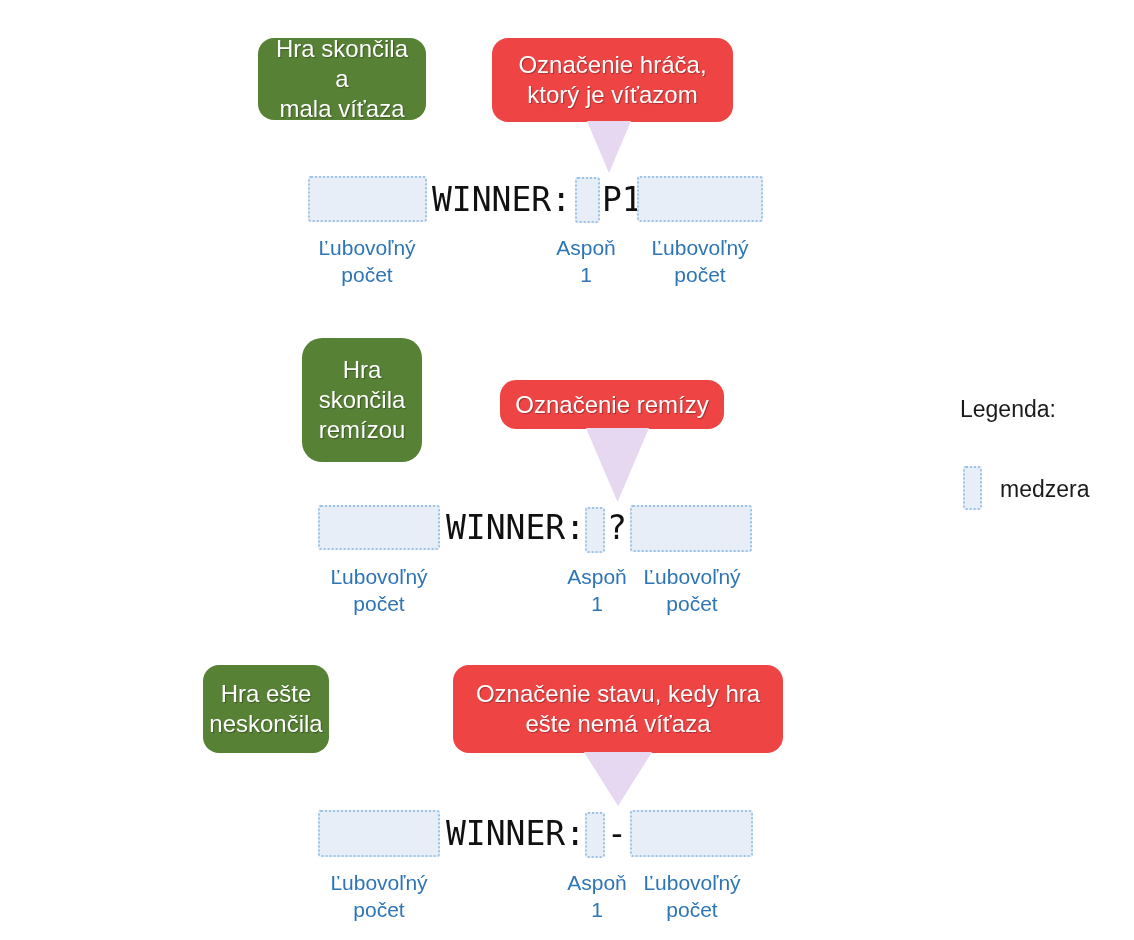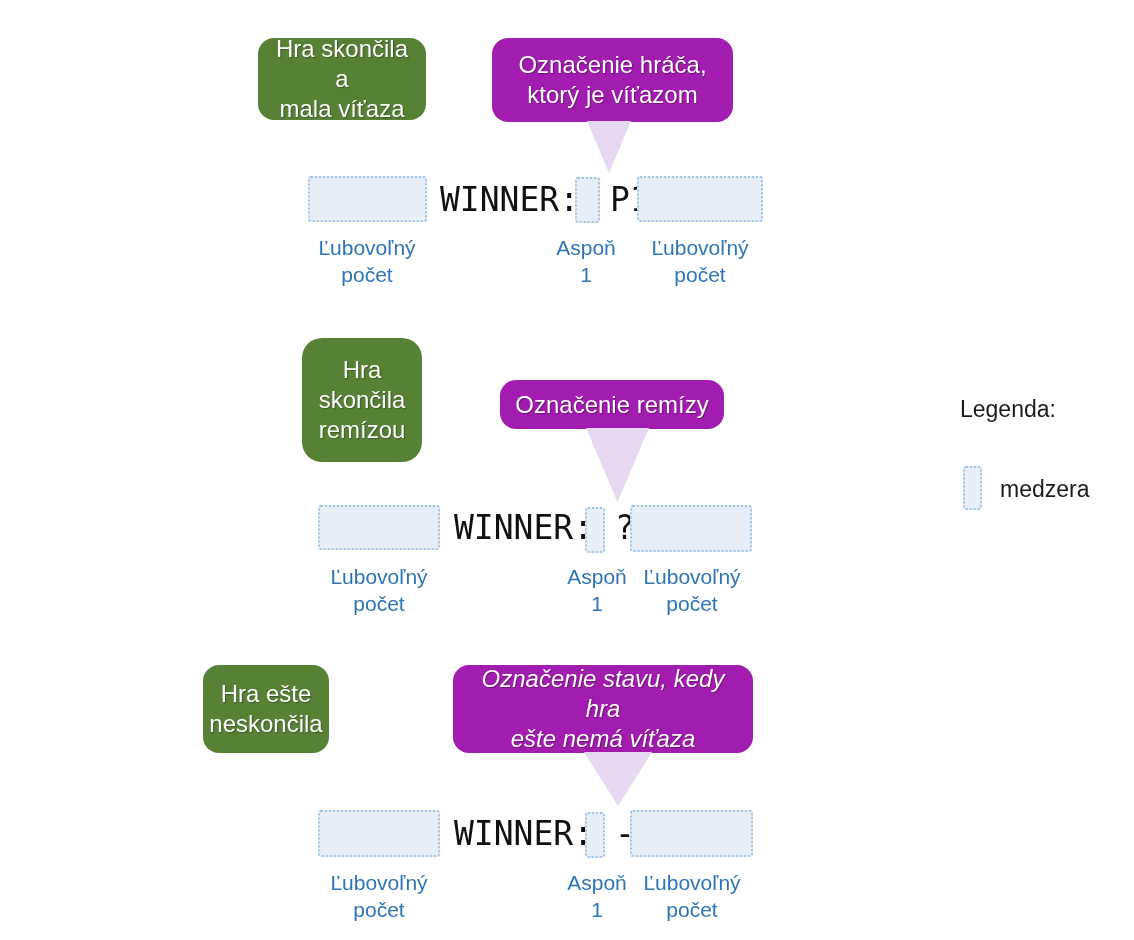--- a/index.html
+++ b/index.html
@@ -23,21 +23,21 @@
     text-align: center;
     color: #ffffff;
     font-size: 24px;
     line-height: 30px;
     border-radius: 16px;
     white-space: pre-line;
     text-shadow: 1px 1px 1px rgba(0,0,0,0.3);
     padding: 4px 10px;
   }
   .green  { background: #578135; }
-  .purple { background: #a21caf; }
+  .purple { background: #ef4444; }
 
   
   .tri {
     position: absolute;
     background: #e5d8f0;
     clip-path: polygon(0 0, 100% 0, 50% 100%);
   }
 
   
   .spacebox {
@@ -48,21 +48,20 @@
   }
 
   
   .code {
     position: absolute;
     font-family: "DejaVu Sans Mono", "Liberation Mono", monospace;
     font-size: 33px;
     color: #111111;
     display: flex;
     align-items: center;
-    margin-left: 8px;
   }
 
   
   .note {
     position: absolute;
     color: #2e75b6;
     font-size: 21px;
     line-height: 27px;
     text-align: center;
     white-space: pre-line;
@@ -95,21 +94,21 @@
   .s2-kw        { left: 446px; top: 504px; height: 46px; }
   .s2-box-small { left: 585px; top: 507px; width: 20px;  height: 46px; }
   .s2-val       { left: 607px; top: 504px; height: 46px; }
   .s2-box-right { left: 630px; top: 505px; width: 122px; height: 47px; }
   .s2-note-left  { left: 319px; top: 563px; width: 120px; }
   .s2-note-mid   { left: 555px; top: 563px; width: 84px; }
   .s2-note-right { left: 632px; top: 563px; width: 120px; }
 
   
   .s3-green  { left: 203px; top: 665px; width: 126px; height: 88px; }
-  .s3-purple { left: 453px; top: 665px; width: 300px; height: 88px; font-style: italic; }
+  .s3-purple { left: 453px; top: 665px; width: 330px; height: 88px; }
   .s3-tri    { left: 584px; top: 752px; width: 68px;  height: 54px; }
   .s3-box-left  { left: 318px; top: 810px; width: 122px; height: 47px; }
   .s3-kw        { left: 446px; top: 810px; height: 47px; }
   .s3-box-small { left: 585px; top: 812px; width: 20px;  height: 46px; }
   .s3-val       { left: 607px; top: 810px; height: 47px; }
   .s3-box-right { left: 630px; top: 810px; width: 123px; height: 47px; }
   .s3-note-left  { left: 319px; top: 869px; width: 120px; }
   .s3-note-mid   { left: 555px; top: 869px; width: 84px; }
   .s3-note-right { left: 632px; top: 869px; width: 120px; }
 

